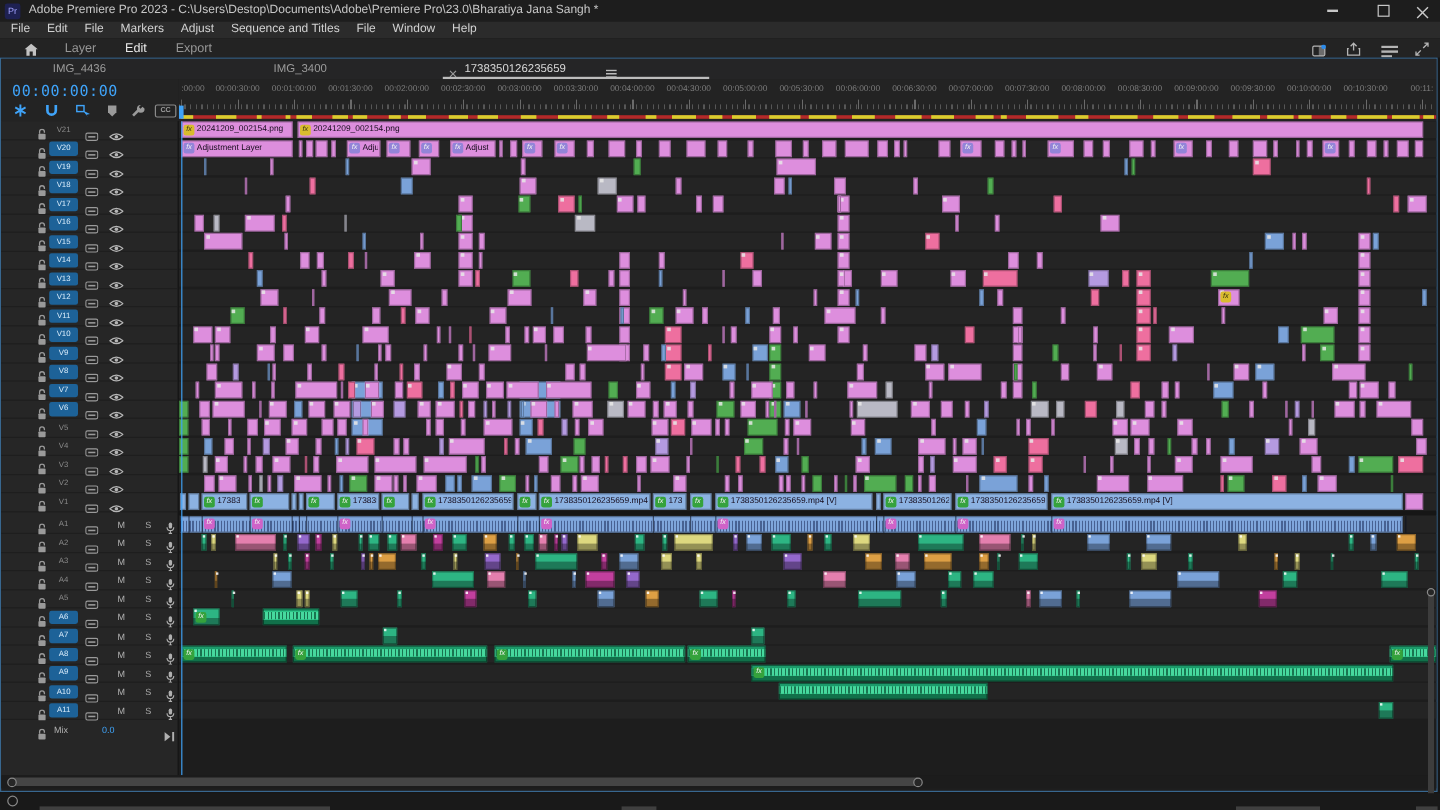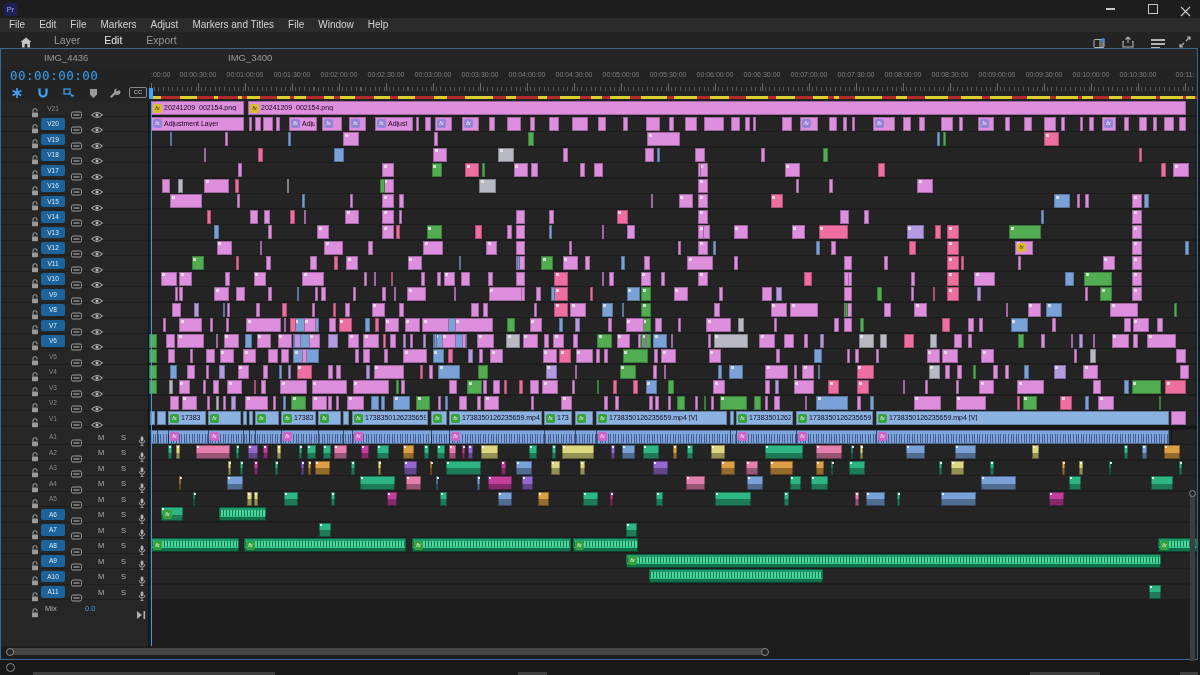--- a/index.html
+++ b/index.html
@@ -22,36 +22,37 @@
   .ptab{font-size:9.5px;color:#9b9b9b;height:17px;line-height:17px;white-space:nowrap;}
   .ptab.act{color:#d8d8d8;}
 </style>
 </head>
 <body>
 
 <div id="app">
 
   <div class="abs" style="left:0;top:0;width:1200px;height:18px;background:#1d1d1d;">
     <div class="abs" style="left:4px;top:2.5px;width:13px;height:13px;background:#1e2152;color:#a3a3ff;font-size:7.5px;line-height:13px;text-align:center;border-radius:2px;">Pr</div>
+    <div class="abs" style="left:24px;top:3px;font-size:10px;color:#c7c7c7;white-space:nowrap;">Adobe Premiere Pro 2023 - C:\Users\Destop\Documents\Adobe\Premiere Pro\23.0\Bharatiya Jana Sangh *</div>
     <div class="abs" style="left:1106px;top:8px;width:9px;height:1.5px;background:#c7c7c7;"></div>
     <div class="abs" style="left:1148px;top:4px;width:8px;height:8px;border:1.2px solid #c7c7c7;"></div>
     <div class="abs" style="left:1180px;top:3px;width:11px;height:11px;">
       <svg width="11" height="11">
           <path d="M1 1 L10 10 M10 1 L1 10" stroke="#c7c7c7" stroke-width="1.2"></path>
         </svg>
     </div>
   </div>
 
   <div class="abs" style="left:0;top:18px;width:1200px;height:14px;background:#2b2b2b;display:flex;align-items:center;padding-left:2px;" id="menubar">
       <div class="menu-item">File</div>
       <div class="menu-item">Edit</div>
       <div class="menu-item">File</div>
       <div class="menu-item">Markers</div>
       <div class="menu-item">Adjust</div>
-      <div class="menu-item">Markers and Titles</div>
+      <div class="menu-item">Sequence and Titles</div>
       <div class="menu-item">File</div>
       <div class="menu-item">Window</div>
       <div class="menu-item">Help</div>
     </div>
 
   <div class="abs" style="left:0;top:32px;width:1200px;height:16px;background:#232323;">
     <div class="abs" style="left:20px;top:2px;">
       <svg width="12" height="11">
           <path d="M6 0.5 L11.5 5 H10 V10.5 H7.3 V7 H4.7 V10.5 H2 V5 H0.5 Z" fill="#c2c2c2"></path>
         </svg>
@@ -88,20 +89,32 @@
     </div>
   </div>
 
   <div class="abs" style="left:0;top:48px;width:1198px;height:612px;background:#1e1e1e;border:1px solid #38678f;box-sizing:border-box;" id="tlpanel">
     <div class="abs" style="left:0;top:0;width:1196px;height:17px;background:#252526;" id="ptabbar">
         <div class=" ptab" style="position: absolute; left: 8px; top: 0px; width: 175px; height: 17px;">
           <div style="position: absolute; left: 35px; top: 0px; height: 17px; line-height: 17px; font-size: 9.5px; color: inherit;">IMG_4436</div>
         </div>
         <div class=" ptab" style="position: absolute; left: 183px; top: 0px; width: 170px; height: 17px;">
           <div style="position: absolute; left: 44px; top: 0px; height: 17px; line-height: 17px; font-size: 9.5px; color: inherit;">IMG_3400</div>
+        </div>
+        <div class=" ptab act" style="position: absolute; left: 358px; top: 0px; width: 242px; height: 17px;">
+          <div style="position: absolute; left: 15px; top: 5px; width: 7px; height: 7px;"><svg width="7" height="7">
+              <path d="M1 1 L6 6 M6 1 L1 6" stroke="#9b9b9b" stroke-width="1"></path>
+            </svg></div>
+          <div style="position: absolute; left: 28px; top: 0px; height: 17px; line-height: 17px; font-size: 9.5px; color: inherit;">1738350126235659</div>
+          <div style="position: absolute; left: 146px; top: 5px; width: 9px; height: 7px;"><svg width="9" height="7">
+              <rect y="0" width="9" height="1.3" fill="#bdbdbd"></rect>
+              <rect y="2.8" width="9" height="1.3" fill="#bdbdbd"></rect>
+              <rect y="5.6" width="9" height="1.3" fill="#bdbdbd"></rect>
+            </svg></div>
+          <div style="position: absolute; left: 10px; right: 10px; bottom: 0px; height: 2px; background: rgb(189, 189, 189);"></div>
         </div>
       </div>
 
     <div class="abs" style="left:0;top:17px;width:148px;height:35px;background:#232323;">
       <div class="abs" style="left:9px;top:2px;font-family:'DejaVu Sans Mono',monospace;font-size:12.5px;color:#3fa3f8;letter-spacing:.5px;">00:00:00:00</div>
       <div class="abs" style="left:0;top:19px;width:148px;height:15px;" id="tools">
           <div style="position: absolute; left: 10px; top: 0px; width: 13px; height: 12px;"><svg width="12" height="12">
               <path d="M6 1 V11 M1.7 3.5 L10.3 8.5 M10.3 3.5 L1.7 8.5" stroke="#3fa3f8" stroke-width="1.6"></path>
             </svg></div>
           <div style="position: absolute; left: 36px; top: 0px; width: 13px; height: 12px;"><svg width="12" height="12">

